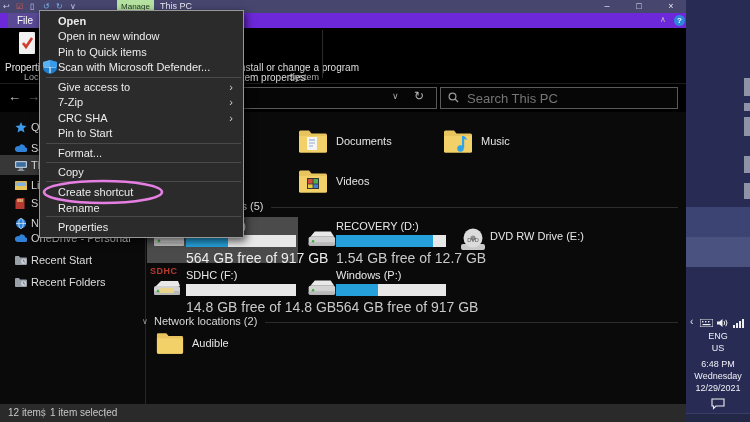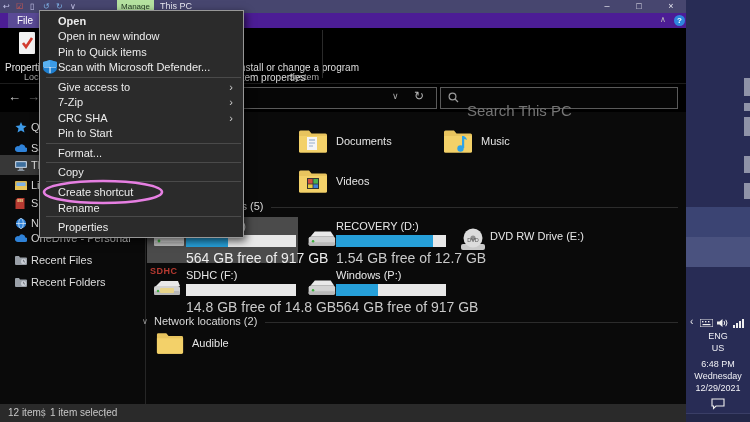--- a/index.html
+++ b/index.html
@@ -6,41 +6,41 @@
   body{font-family:"Liberation Sans",sans-serif;-webkit-font-smoothing:antialiased;}
   #screen{position:relative;width:750px;height:422px;background:#0a0a0a;overflow:hidden;}
   .abs{position:absolute;}
   
   #titlebar{left:0;top:0;width:686px;height:13px;background:#47466f;}
   .qat{top:1px;font-size:8px;color:#c9c9ee;line-height:11px;}
   #manage-tab{left:117px;top:0;width:37px;height:13px;background:#b5e2a0;color:#223a22;font-size:8px;text-align:center;line-height:13px;}
   #win-title{left:160px;top:0;height:13px;color:#e9e9f2;font-size:9px;line-height:13px;}
   .winctl{top:0;width:22px;height:13px;color:#e6e6ef;font-size:9px;text-align:center;line-height:12px;}
   
-  #tabrow{left:0;top:13px;width:686px;height:15px;background:#4c1d95;}
+  #tabrow{left:0;top:13px;width:686px;height:15px;background:#6d28d9;}
   #file-btn{left:8px;top:0;width:34px;height:15px;background:#5a4a96;color:#fff;font-size:10px;text-align:center;line-height:15px;}
   #ribbon-collapse{left:660px;top:2px;color:#bbb;font-size:8px;}
   #ribbon-help{left:674px;top:2px;width:11px;height:11px;border-radius:50%;background:#2e86de;color:#fff;font-size:8px;font-weight:bold;text-align:center;line-height:11px;}
   
   #ribbon{left:0;top:28px;width:686px;height:55px;background:#000;border-bottom:1px solid #1c1c1c;}
   #props-btn{left:5px;top:2px;width:44px;height:50px;text-align:center;}
   #props-btn .glyph{display:block;margin:1px auto 0;}
   #props-btn .lbl{color:#e8e8e8;font-size:10px;}
   #loc-group{left:24px;top:44px;color:#a8a8a8;font-size:9px;}
   .rib-line{left:225px;color:#dcdcdc;font-size:10px;white-space:nowrap;}
   #sys-group{left:264px;top:44px;width:80px;text-align:center;color:#a8a8a8;font-size:9px;}
   #rib-sep{left:322px;top:2px;width:1px;height:48px;background:#2a2a2a;}
   
   #navbar{left:0;top:84px;width:686px;height:28px;background:#000;}
   .navarrow{top:5px;font-size:13px;}
   #addr-box{left:178px;top:3px;width:257px;height:20px;background:#060606;border:1px solid #5a5a5a;}
   #addr-drop{left:392px;top:7px;color:#aaa;font-size:9px;}
   #addr-refresh{left:414px;top:5px;color:#b5b5b5;font-size:12px;}
   #search-box{left:440px;top:3px;width:236px;height:20px;background:#060606;border:1px solid #5a5a5a;}
-  #search-input{position:absolute;left:24px;top:12px;width:200px;height:18px;background:transparent;border:0;outline:0;color:#b9b9b9;font-size:15px;font-family:"Liberation Sans",sans-serif;}
+  #search-input{position:absolute;left:24px;top:0;width:200px;height:18px;background:transparent;border:0;outline:0;color:#b9b9b9;font-size:13px;font-family:"Liberation Sans",sans-serif;}
   #search-glyph{position:absolute;left:7px;top:4px;}
   
   #sidebar-divider{left:145px;top:112px;width:1px;height:292px;background:#262626;}
   .siderow{left:0;width:145px;height:20px;display:flex;align-items:center;}
   .siderow .ic{width:12px;margin-left:15px;margin-right:4px;flex:none;}
   .siderow .lbl{color:#dcdcdc;font-size:11px;white-space:nowrap;}
   .siderow.sel{background:#373737;}
   
   .grp-hdr{display:flex;align-items:center;width:536px;left:142px;}
   .grp-hdr .chev{color:#9a9a9a;font-size:8px;width:12px;}
@@ -186,21 +186,21 @@
         <path d="M3 8 a3 3 0 1 1 1-5.8 a3.4 3.4 0 0 1 6.4 1.2 a2.3 2.3 0 0 1-.4 4.6 Z" fill="#2f82d8"></path>
       </svg>
     <span class="lbl">OneDrive - Personal</span>
   </div>
   <div class="abs siderow" style="top:250px">
     <svg class="ic" width="12" height="10" viewBox="0 0 12 10">
         <path d="M0 2 Q0 1 1 1 H4 L5 2.5 H11 Q12 2.5 12 3.5 V9 Q12 10 11 10 H1 Q0 10 0 9 Z" fill="#9aa0a8"></path>
         <circle cx="8.6" cy="6.4" r="2.6" fill="#c8cdd4"></circle>
         <path d="M8.6 4.8 V6.4 L10 7.2" stroke="#5a5f66" stroke-width=".8" fill="none"></path>
       </svg>
-    <span class="lbl">Recent Files</span>
+    <span class="lbl">Recent Start</span>
   </div>
   <div class="abs siderow" style="top:272px">
     <svg class="ic" width="12" height="10" viewBox="0 0 12 10">
         <path d="M0 2 Q0 1 1 1 H4 L5 2.5 H11 Q12 2.5 12 3.5 V9 Q12 10 11 10 H1 Q0 10 0 9 Z" fill="#9aa0a8"></path>
         <circle cx="8.6" cy="6.4" r="2.6" fill="#c8cdd4"></circle>
         <path d="M8.6 4.8 V6.4 L10 7.2" stroke="#5a5f66" stroke-width=".8" fill="none"></path>
       </svg>
     <span class="lbl">Recent Folders</span>
   </div>
 

